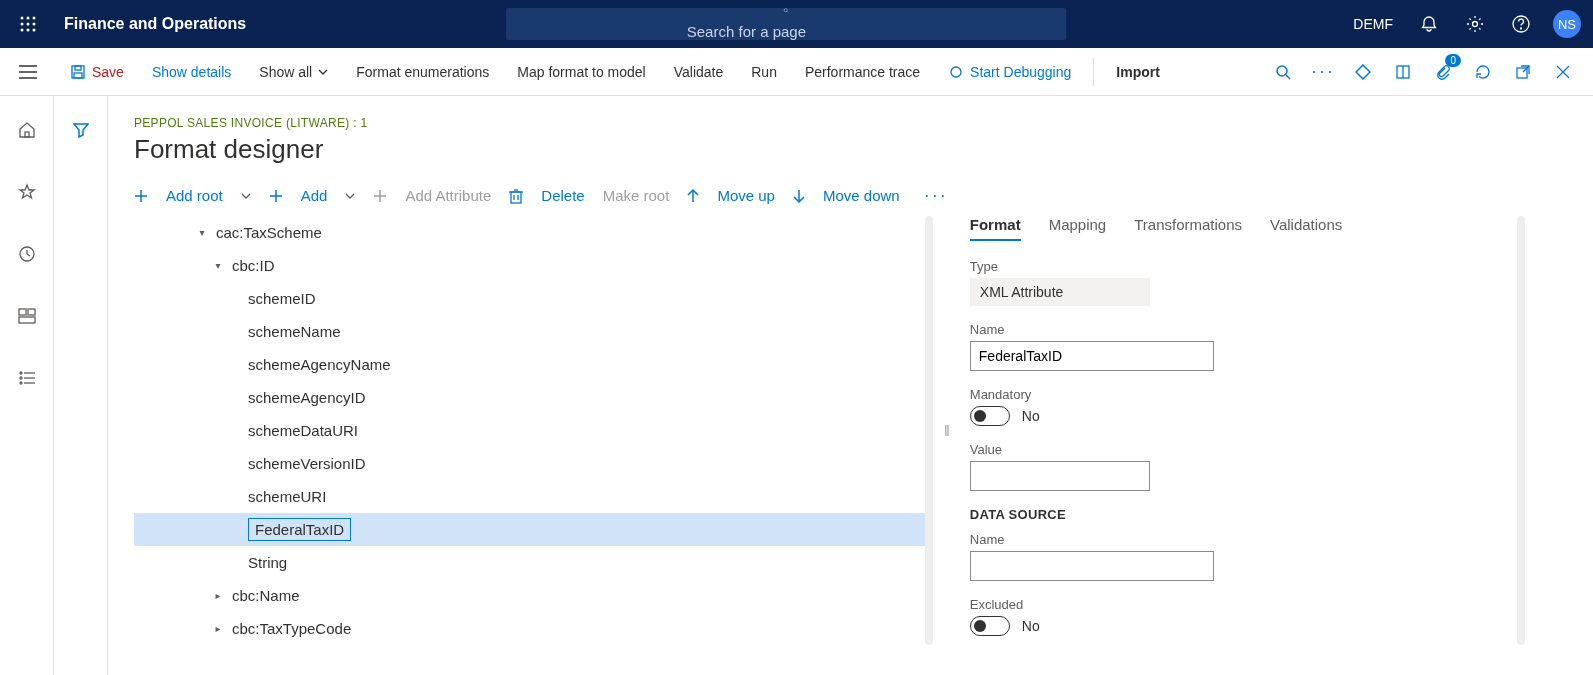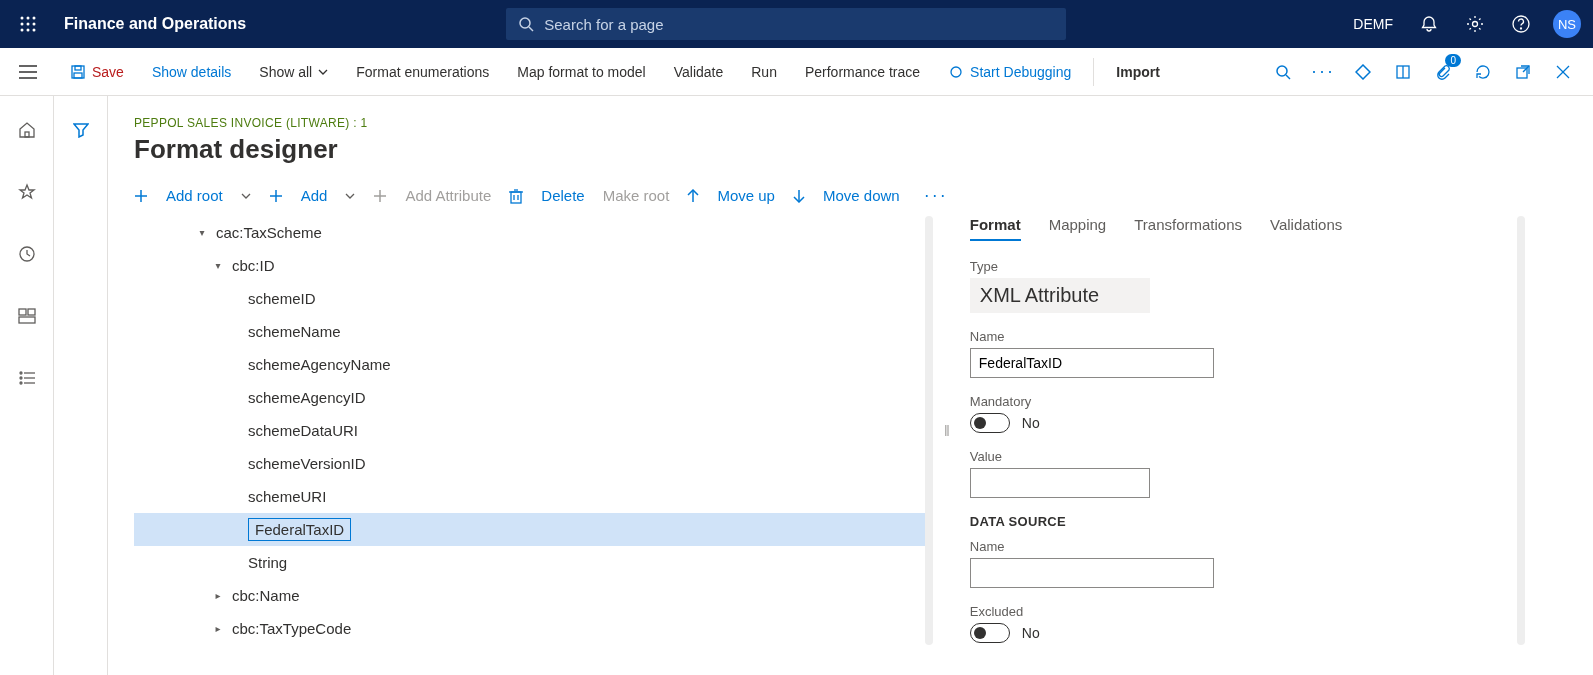--- a/index.html
+++ b/index.html
@@ -2,21 +2,21 @@
 <html><head>
 <meta charset="utf-8">
 <style>
 * { box-sizing: border-box; margin: 0; padding: 0; font-family: "Segoe UI", -apple-system, sans-serif; }
 body { width: 1593px; height: 675px; overflow: hidden; background: #fff; color: #323130; font-size: 14px; }
 
 
 .top-nav { height: 48px; background: #0a2352; color: #fff; display: flex; align-items: center; padding: 0 12px; }
 .top-nav .waffle { width: 32px; height: 32px; display: flex; align-items: center; justify-content: center; cursor: pointer; }
 .top-nav .app-title { margin-left: 20px; font-size: 16px; font-weight: 600; }
-.top-nav .search-box { margin-left: 260px; width: 560px; height: 32px; background: #1a3a6e; border-radius: 2px; display: flex; align-items: center; padding: 0 12px; gap: 10px; }
+.top-nav .search-box { margin-left: 260px; width: 560px; height: 32px; background: #1a3a6e; border-radius: 2px; display: flex; align-items: center; padding: 0 12px; gap: 10px; flex-direction: column; }
 .top-nav .search-box input { background: transparent; border: none; color: #fff; font-size: 15px; flex: 1; outline: none; }
 .top-nav .search-box input::placeholder { color: #c7d3e6; }
 .top-nav .right-items { margin-left: auto; display: flex; align-items: center; gap: 18px; }
 .top-nav .right-items span, .top-nav .right-items div { cursor: pointer; display: flex; align-items: center; justify-content: center; width: 28px; height: 28px; }
 .top-nav .company { font-size: 14px; width: auto !important; padding: 0 4px; }
 .top-nav .avatar { width: 32px; height: 32px; border-radius: 50%; background: #3b82f6; display: flex; align-items: center; justify-content: center; font-size: 13px; }
 
 
 .action-bar { height: 48px; border-bottom: 1px solid #e1dfdd; display: flex; align-items: center; padding: 0 12px; gap: 8px; }
 .action-bar .hamburger { width: 32px; height: 32px; display: flex; align-items: center; justify-content: center; cursor: pointer; margin-right: 8px; }
@@ -33,21 +33,21 @@
 .left-rail { position: absolute; left: 0; top: 96px; bottom: 0; width: 54px; border-right: 1px solid #e1dfdd; display: flex; flex-direction: column; align-items: center; padding-top: 18px; gap: 30px; }
 .left-rail div { width: 32px; height: 32px; display: flex; align-items: center; justify-content: center; cursor: pointer; color: #605e5c; }
 
 
 .filter-rail { position: absolute; left: 54px; top: 96px; bottom: 0; width: 54px; border-right: 1px solid #e1dfdd; display: flex; flex-direction: column; align-items: center; padding-top: 18px; }
 .filter-rail div { width: 32px; height: 32px; display: flex; align-items: center; justify-content: center; cursor: pointer; color: #0078d4; }
 
 
 .main { position: absolute; left: 108px; top: 96px; right: 0; bottom: 0; padding: 20px 26px 0 26px; overflow: hidden; }
 .breadcrumb { font-size: 12px; color: #4d7c0f; letter-spacing: 0.3px; margin-bottom: 4px; }
-.page-title { font-size: 26px; font-weight: 700; color: #323130; margin-bottom: 20px; }
+.page-title { font-size: 26px; font-weight: 400; color: #323130; margin-bottom: 20px; }
 
 
 .tree-toolbar { display: flex; align-items: center; gap: 18px; margin-bottom: 10px; }
 .tree-toolbar .tb { display: flex; align-items: center; gap: 18px; font-size: 15px; cursor: pointer; color: #0078d4; }
 .tree-toolbar .tb.disabled { color: #a19f9d; cursor: default; }
 .tree-toolbar .more { color: #0078d4; font-size: 18px; letter-spacing: 2px; cursor: pointer; padding: 0 6px;}
 
 
 .columns { display: flex; gap: 10px; height: calc(100% - 130px); }
 .tree-col { width: 800px; overflow-y: auto; border-right: 1px solid transparent; position: relative; }
@@ -61,21 +61,21 @@
 .tree-row.selected .label { border: 1px solid #0078d4; background: #d0e3f8; padding: 2px 6px; }
 .tree-row .label { padding: 2px 0; }
 
 
 .tabs { display: flex; gap: 28px; margin-bottom: 18px; }
 .tabs .tab { font-size: 15px; color: #605e5c; padding-bottom: 6px; cursor: pointer; }
 .tabs .tab.active { color: #323130; font-weight: 600; border-bottom: 2px solid #0078d4; }
 
 .field-group { margin-bottom: 16px; }
 .field-label { font-size: 13px; color: #605e5c; margin-bottom: 4px; }
-.field-value-static { background: #f3f2f1; padding: 6px 10px; font-size: 20px; display: inline-block; min-width: 180px; }
+.field-value-static { background: #f3f2f1; padding: 6px 10px; font-size: 14px; display: inline-block; min-width: 180px; }
 .field-input { width: 244px; height: 30px; border: 1px solid #8a8886; padding: 0 8px; font-size: 14px; }
 .section-heading { font-weight: 600; font-size: 13px; margin: 8px 0 10px 0; color: #323130; letter-spacing: 0.3px; }
 
 
 .toggle-row { display: flex; align-items: center; gap: 12px; }
 .toggle { width: 40px; height: 20px; border: 1px solid #323130; border-radius: 10px; position: relative; cursor: pointer; }
 .toggle::after { content: ""; position: absolute; left: 3px; top: 3px; width: 12px; height: 12px; border-radius: 50%; background: #323130; }
 .toggle-label { font-size: 14px; }
 
 

